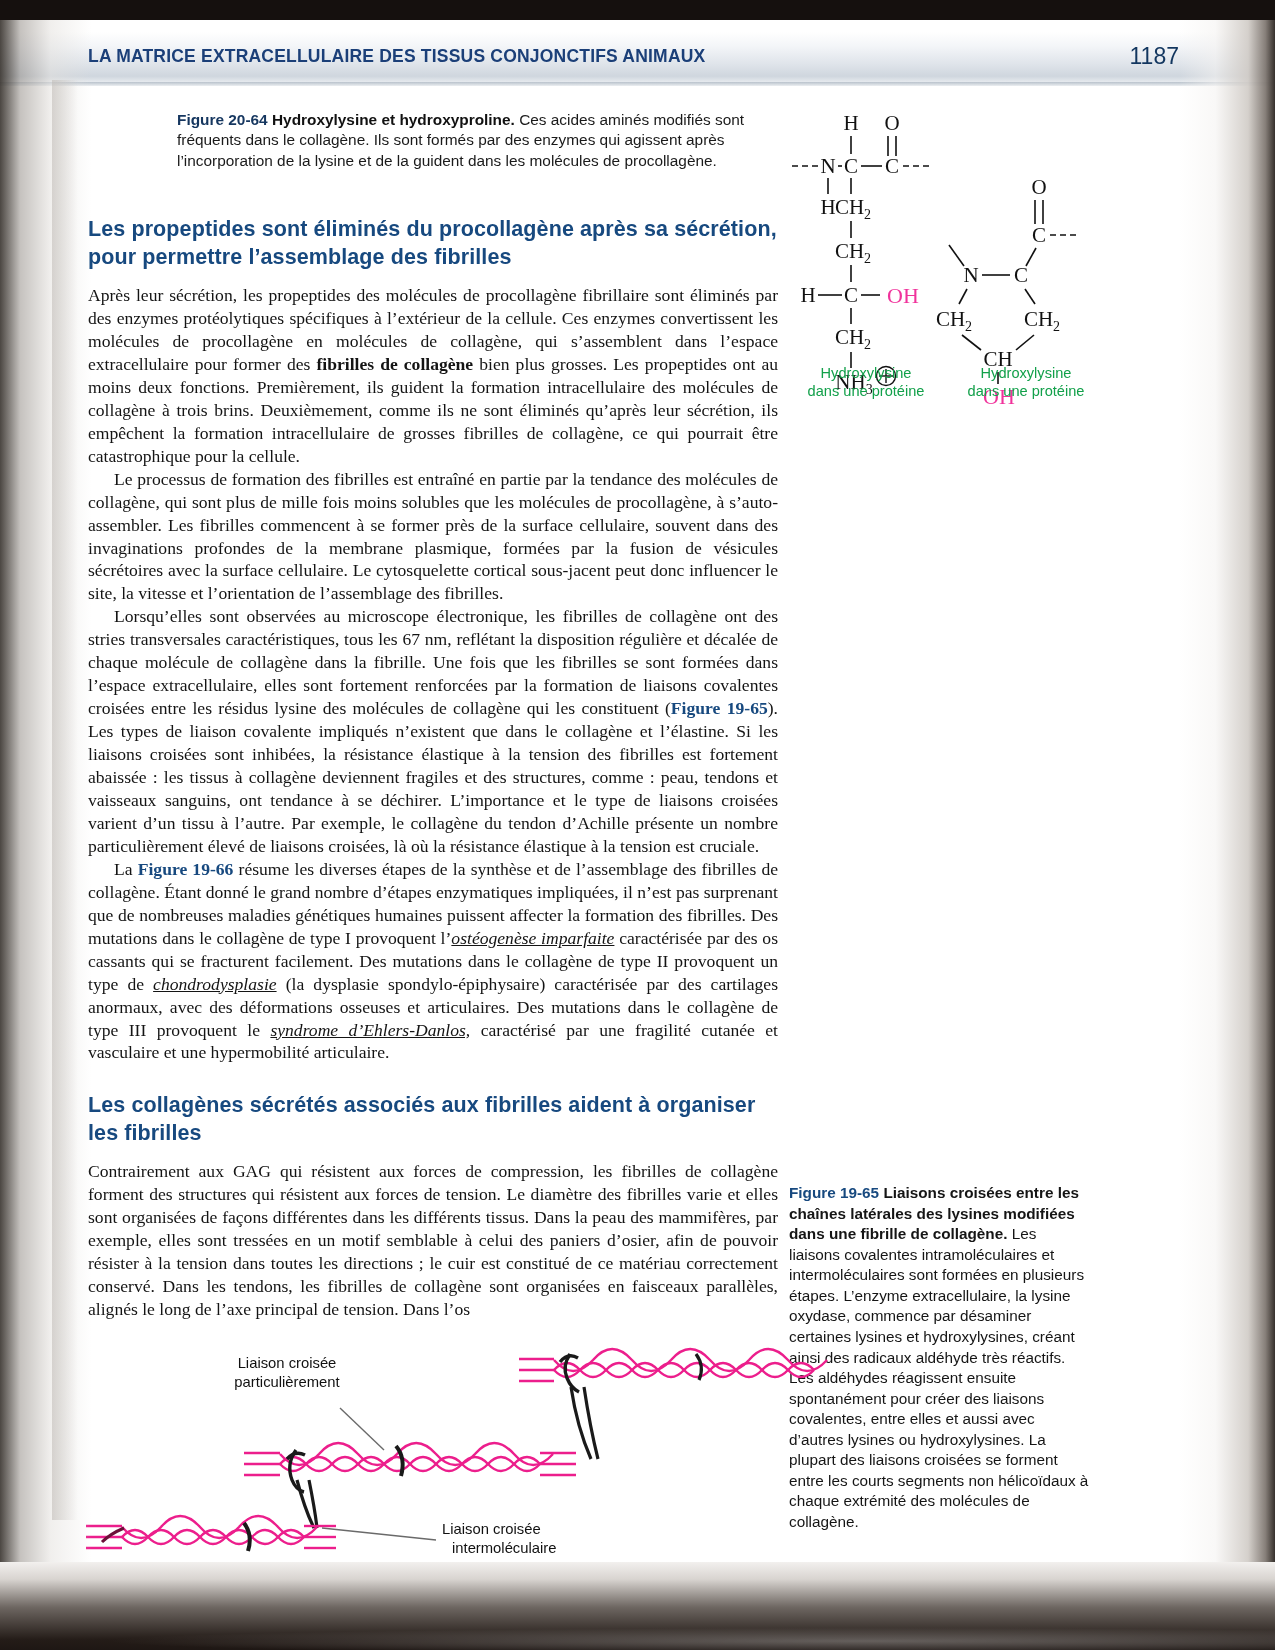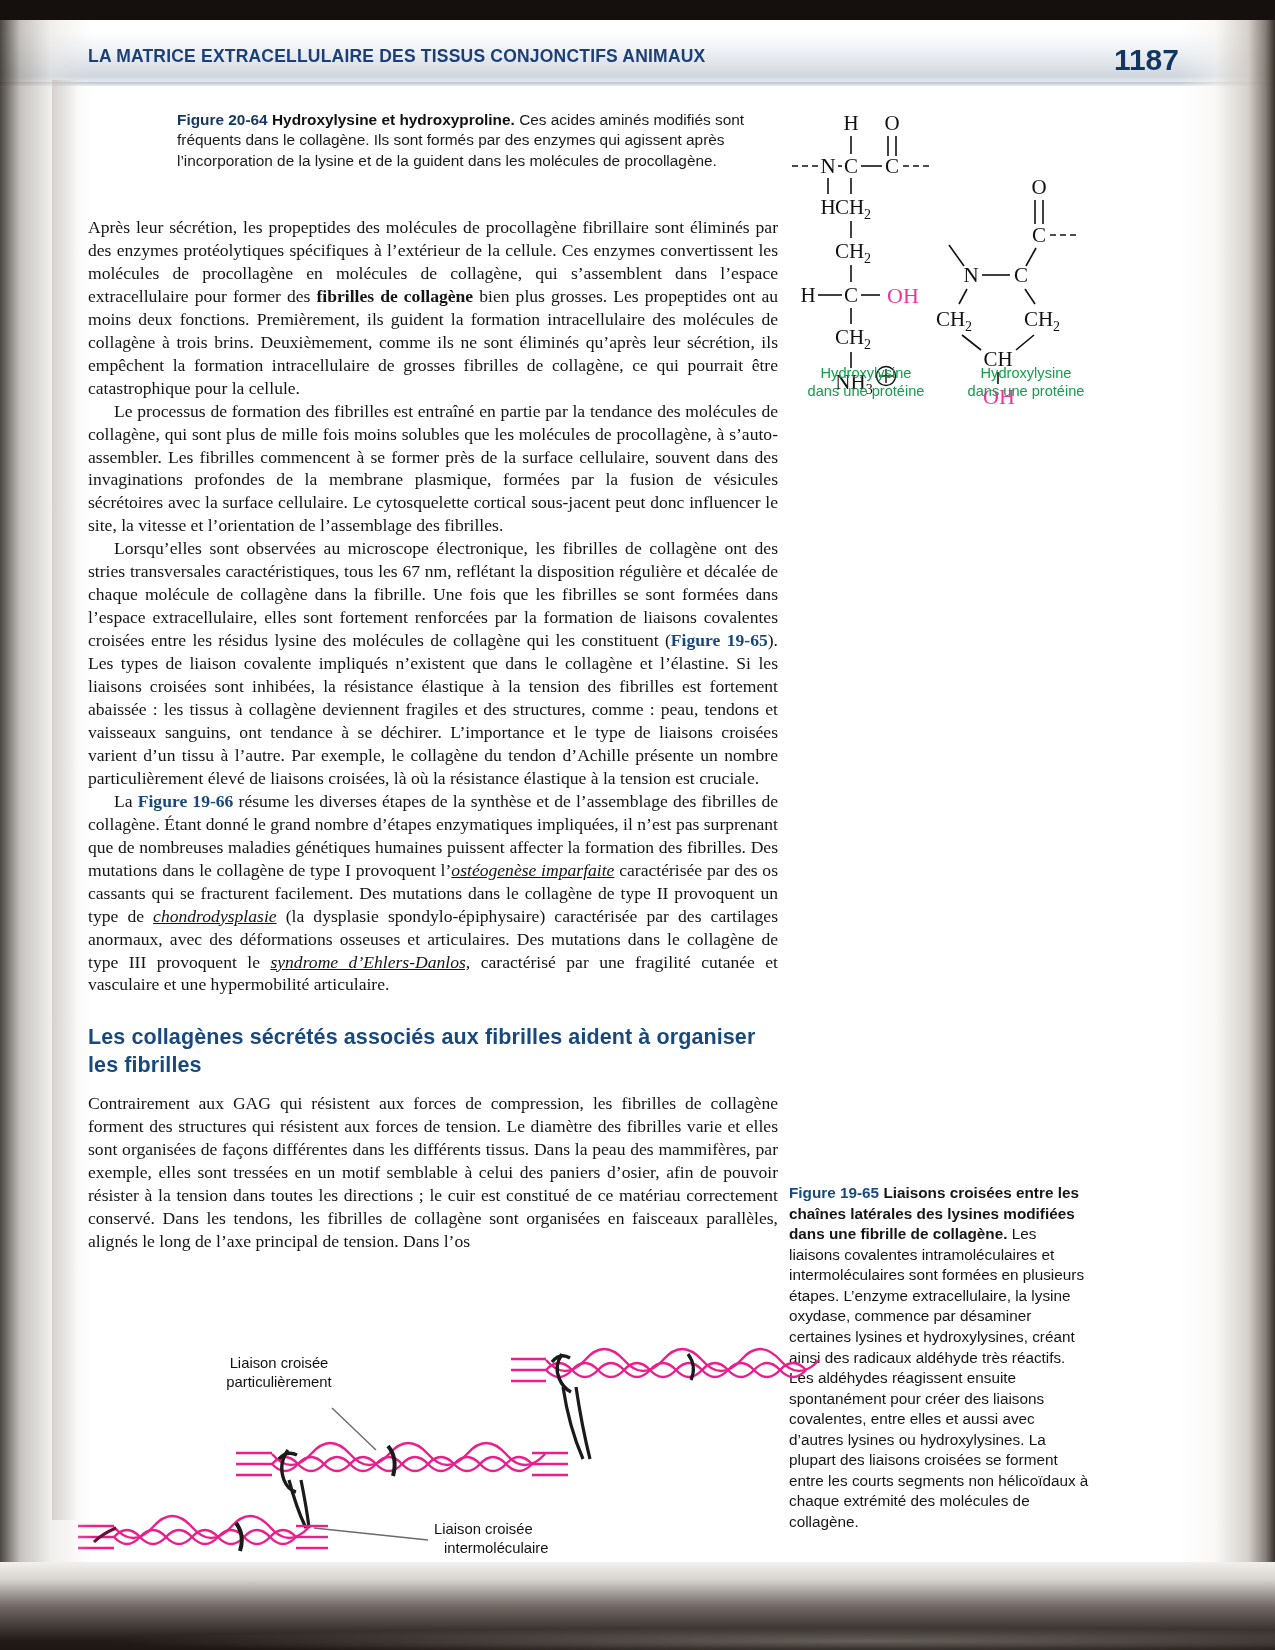--- a/index.html
+++ b/index.html
@@ -57,21 +57,21 @@
   }
   #running-head {
     position:absolute; left:88px; top:26px;
     font-family:"Liberation Sans", sans-serif;
     font-weight:700; font-size:17.5px; letter-spacing:.2px;
     color:#1b3f78;
   }
   #folio {
     position:absolute; right:96px; top:23px;
     font-family:"Liberation Sans", sans-serif;
-    font-weight:700; font-size:30px; color:#12365f;
+    font-weight:400; font-size:23px; color:#12365f;
   }
   
   .ghost {
     position:absolute; color:rgba(120,125,135,.18);
     font-family:"Liberation Sans", sans-serif; font-size:15px;
     pointer-events:none; user-select:none;
   }
 
   
   #col-main {
@@ -112,21 +112,21 @@
   #chem-fig { position:absolute; left:786px; top:84px; width:330px; height:300px; }
   .chem-label {
     position:absolute; text-align:center;
     font-family:"Liberation Sans", sans-serif;
     font-size:14.6px; line-height:1.26;
   }
   .chem-label .nm { color:#12a04a; }
   .chem-label .sub { color:#12a04a; }
 
   
-  #fibril-fig { position:absolute; left:76px; top:1320px; width:700px; height:220px; }
+  #fibril-fig { position:absolute; left:84px; top:1320px; width:700px; height:220px; }
   .fib-label {
     position:absolute;
     font-family:"Liberation Sans", sans-serif;
     font-size:14.8px; line-height:1.3; color:#111;
   }
   svg { display:block; overflow:visible; }
 </style>
 </head>
 <body>
 
@@ -222,20 +222,21 @@
       <span class="nm">Hydroxylysine</span><br>
       <span class="sub">dans une protéine</span>
     </div>
     <div class="chem-label" style="left:140px; top:260px; width:200px;">
       <span class="nm">Hydroxylysine</span><br>
       <span class="sub">dans une protéine</span>
     </div>
   </div>
 
   <div id="col-main">
+    <h2 class="sec">Les propeptides sont éliminés du procollagène après sa sécrétion, pour permettre l’assemblage des fibrilles</h2>
     <div id="sec1-body">
         <p class="body"><span>Après leur sécrétion, les propeptides des molécules de procollagène fibrillaire sont éliminés par des enzymes protéolytiques spécifiques à l’extérieur de la cellule. Ces enzymes convertissent les molécules de procollagène en molécules de collagène, qui s’assemblent dans l’espace extracellulaire pour former des </span><b>fibrilles de collagène</b><span> bien plus grosses. Les propeptides ont au moins deux fonctions. Premièrement, ils guident la formation intracellulaire des molécules de collagène à trois brins. Deuxièmement, comme ils ne sont éliminés qu’après leur sécrétion, ils empêchent la formation intracellulaire de grosses fibrilles de collagène, ce qui pourrait être catastrophique pour la cellule.</span></p>
         <p class="body"><span>Le processus de formation des fibrilles est entraîné en partie par la tendance des molécules de collagène, qui sont plus de mille fois moins solubles que les molécules de procollagène, à s’auto-assembler. Les fibrilles commencent à se former près de la surface cellulaire, souvent dans des invaginations profondes de la membrane plasmique, formées par la fusion de vésicules sécrétoires avec la surface cellulaire. Le cytosquelette cortical sous-jacent peut donc influencer le site, la vitesse et l’orientation de l’assemblage des fibrilles.</span></p>
         <p class="body"><span>Lorsqu’elles sont observées au microscope électronique, les fibrilles de collagène ont des stries transversales caractéristiques, tous les 67 nm, reflétant la disposition régulière et décalée de chaque molécule de collagène dans la fibrille. Une fois que les fibrilles se sont formées dans l’espace extracellulaire, elles sont fortement renforcées par la formation de liaisons covalentes croisées entre les résidus lysine des molécules de collagène qui les constituent (</span><span class="figref">Figure 19-65</span><span>). Les types de liaison covalente impliqués n’existent que dans le collagène et l’élastine. Si les liaisons croisées sont inhibées, la résistance élastique à la tension des fibrilles est fortement abaissée : les tissus à collagène deviennent fragiles et des structures, comme : peau, tendons et vaisseaux sanguins, ont tendance à se déchirer. L’importance et le type de liaisons croisées varient d’un tissu à l’autre. Par exemple, le collagène du tendon d’Achille présente un nombre particulièrement élevé de liaisons croisées, là où la résistance élastique à la tension est cruciale.</span></p>
         <p class="body"><span>La </span><span class="figref">Figure 19-66</span><span> résume les diverses étapes de la synthèse et de l’assemblage des fibrilles de collagène. Étant donné le grand nombre d’étapes enzymatiques impliquées, il n’est pas surprenant que de nombreuses maladies génétiques humaines puissent affecter la formation des fibrilles. Des mutations dans le collagène de type I provoquent l’</span><i>ostéogenèse imparfaite</i><span> caractérisée par des os cassants qui se fracturent facilement. Des mutations dans le collagène de type II provoquent un type de </span><i>chondrodysplasie</i><span> (la dysplasie spondylo-épiphysaire) caractérisée par des cartilages anormaux, avec des déformations osseuses et articulaires. Des mutations dans le collagène de type III provoquent le </span><i>syndrome d’Ehlers-Danlos,</i><span> caractérisé par une fragilité cutanée et vasculaire et une hypermobilité articulaire.</span></p>
       </div>
 
     <h2 class="sec" style="margin-top:28px;">Les collagènes sécrétés associés aux fibrilles aident à organiser les fibrilles</h2>
     <div id="sec2-body">
         <p class="body"><span>Contrairement aux GAG qui résistent aux forces de compression, les fibrilles de collagène forment des structures qui résistent aux forces de tension. Le diamètre des fibrilles varie et elles sont organisées de façons différentes dans les différents tissus. Dans la peau des mammifères, par exemple, elles sont tressées en un motif semblable à celui des paniers d’osier, afin de pouvoir résister à la tension dans toutes les directions ; le cuir est constitué de ce matériau correctement conservé. Dans les tendons, les fibrilles de collagène sont organisées en faisceaux parallèles, alignés le long de l’axe principal de tension. Dans l’os</span></p>

